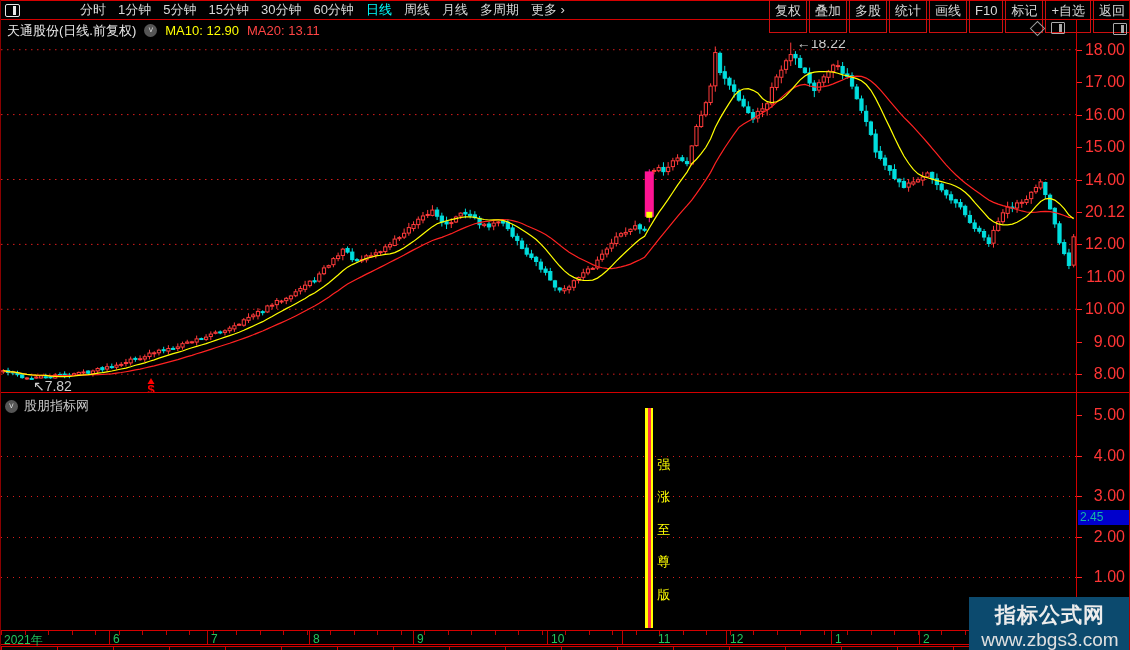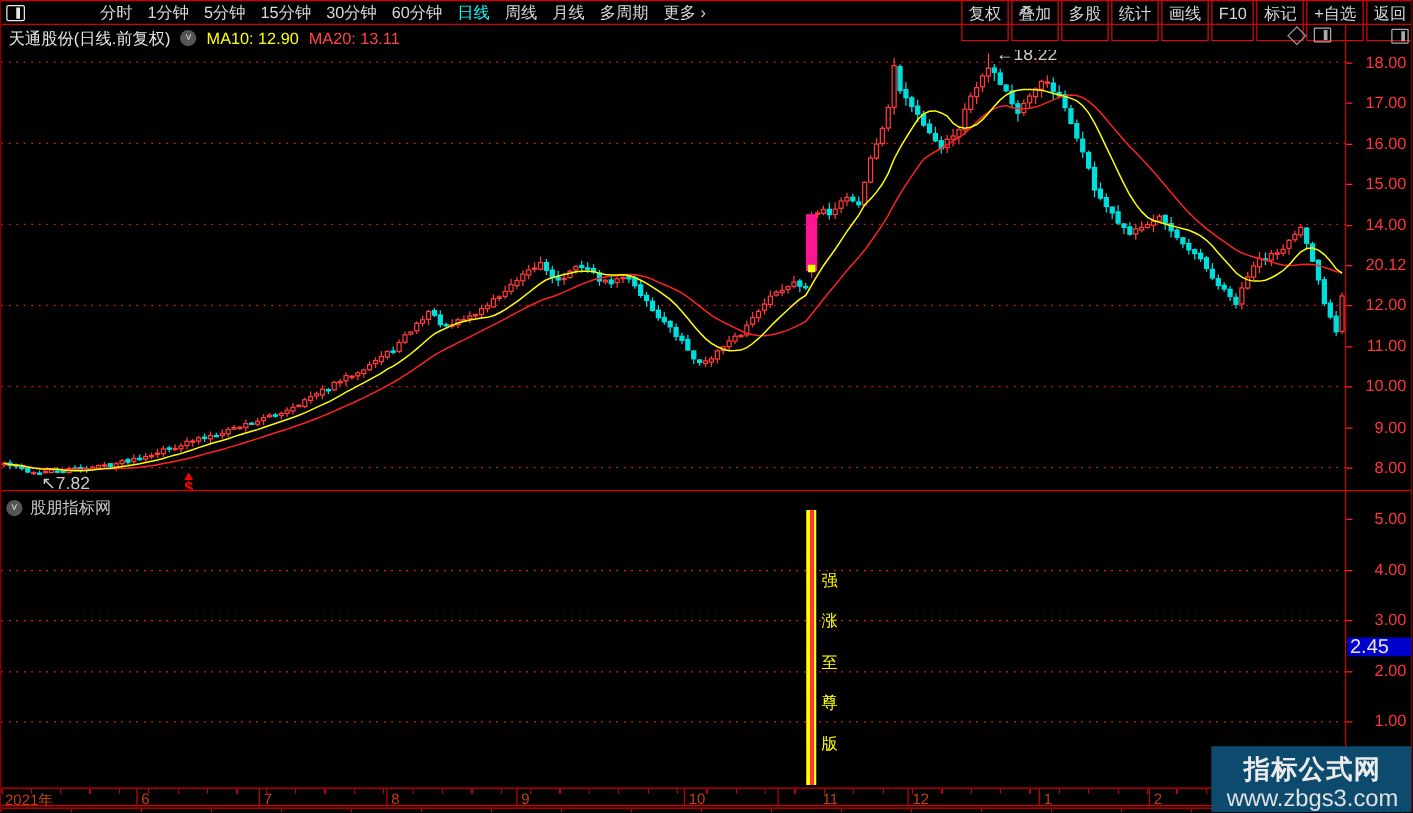--- a/index.html
+++ b/index.html
@@ -34,30 +34,30 @@
   #divider1{position:absolute;left:0;top:392px;width:1130px;height:0;border-top:1px solid #d40000;}
   #lower-panel{position:absolute;left:0;top:394px;width:1075px;height:236px;}
   #lower-header{position:absolute;left:4px;top:3px;display:flex;align-items:center;gap:6px;color:#c8c8c8;font-size:13px;}
   .dotline{position:absolute;left:0;width:1075px;height:1px;
            background:repeating-linear-gradient(90deg,#ff2222 0 1.5px,transparent 1.5px 6px);opacity:.85;}
   #signal-bar{position:absolute;top:14px;height:220px;width:8px;
               background:linear-gradient(90deg,#ffff00 0 3px,#ff3344 3px 6px,#ffff00 6px 8px);}
   .vchar{position:absolute;color:#ffff00;font-size:13px;line-height:13px;}
   
   #axis-col{position:absolute;left:1075px;top:20px;width:55px;height:625px;border-left:1px solid #d40000;box-sizing:border-box;}
-  .axis-label{position:absolute;right:6px;color:#ff3535;font-size:13px;line-height:14px;}
+  .axis-label{position:absolute;right:6px;color:#ff3535;font-size:16px;line-height:14px;}
   .axis-tick{position:absolute;left:0;width:5px;height:1px;background:#ff2222;}
-  #value-badge{position:absolute;left:1px;width:52px;height:15px;background:#0000cc;color:#e5e5e5;
-               font-size:16px;line-height:15px;padding-left:2px;box-sizing:border-box;}
+  #value-badge{position:absolute;left:1px;width:52px;height:15px;background:#0000cc;color:#14b8a6;
+               font-size:12px;line-height:15px;padding-left:2px;box-sizing:border-box;}
   
   #bottom-bar{position:absolute;left:0;top:630px;width:1075px;height:15px;background:#000;
               border-top:1px solid #d40000;border-bottom:1px solid #d40000;box-sizing:border-box;}
   #bottom-ticks{position:absolute;left:0;top:0;width:1075px;height:4px;
                 background:repeating-linear-gradient(90deg,#c00000 0 1px,transparent 1px 23.5px);}
-  .month-label{position:absolute;top:1px;color:#c2410c;font-size:12px;white-space:nowrap;}
+  .month-label{position:absolute;top:1px;color:#22c55e;font-size:12px;white-space:nowrap;}
   .month-sep{position:absolute;top:0;width:1px;height:13px;background:#c00000;}
   #cut-row{position:absolute;left:0;top:646px;width:1130px;height:4px;background:#050505;
            background-image:repeating-linear-gradient(90deg,#d40000 0 1px,transparent 1px 56px);
            border-top:1px solid #d40000;}
   
   #watermark{position:absolute;left:968px;top:597px;width:162px;height:53px;background:#0c4a6e;
              color:#ececec;text-align:center;z-index:50;}
   #wm-line1{font-size:21px;font-weight:bold;margin-top:4px;letter-spacing:1px;}
   #wm-line2{font-size:19px;color:#e0e0e0;}
   

